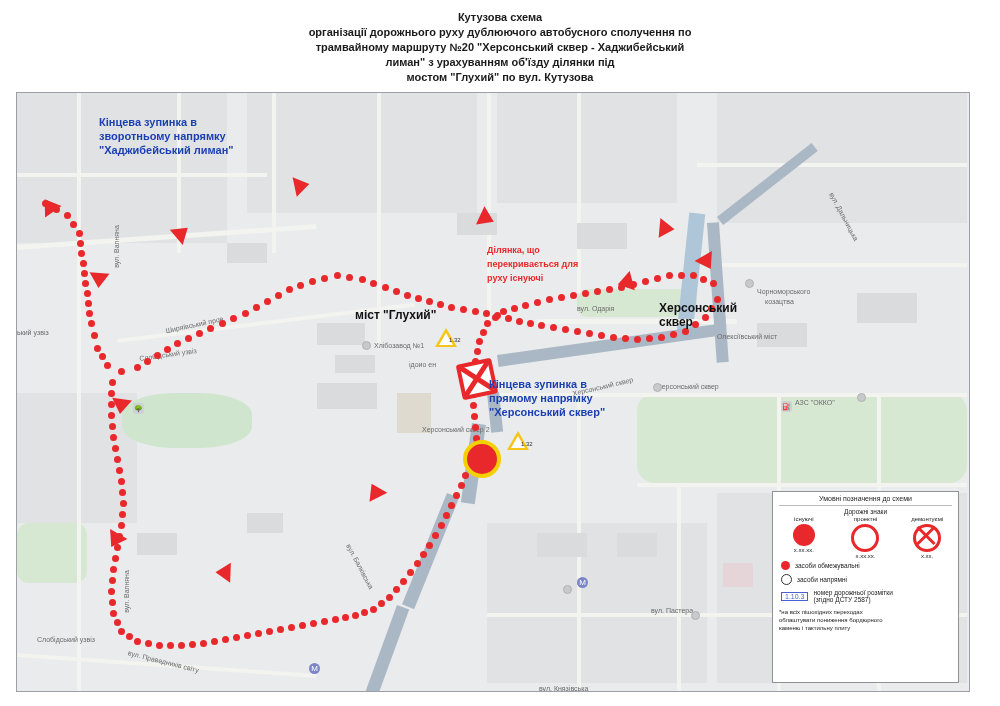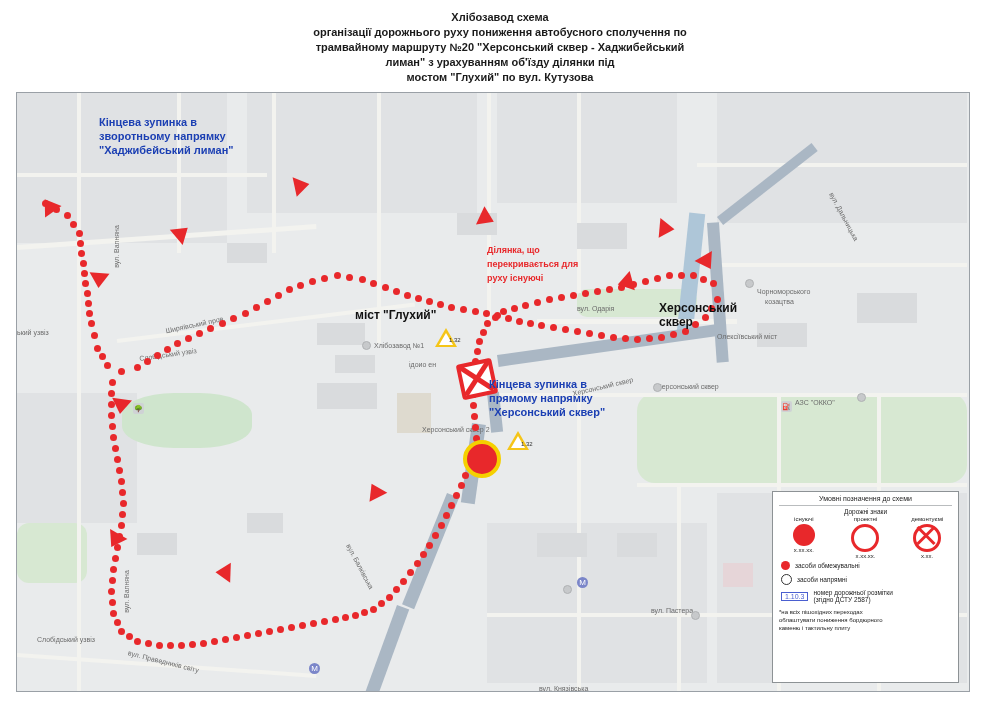--- a/index.html
+++ b/index.html
@@ -98,22 +98,22 @@
   #legend .row{display:flex;align-items:center;gap:5px;padding:2px 8px;}
   #legend .rdot{width:9px;height:9px;border-radius:50%;background:#e8282b;flex:none;}
   #legend .rdot.hollow{background:#fff;border:1px solid #333;}
   #legend .mbox{border:1px solid #4a5fd0;color:#4a5fd0;padding:0 3px;font-size:7px;flex:none;}
   #legend .note{padding:3px 6px 0;line-height:8px;font-size:6px;}
 </style>
 </head>
 <body>
 
 <div id="title-block">
-  <span class="ln">Хлібозавод схема</span>
-  <span class="ln">організації дорожнього руху пониження автобусного сполучення по</span>
+  <span class="ln">Кутузова схема</span>
+  <span class="ln">організації дорожнього руху дублюючого автобусного сполучення по</span>
   <span class="ln">трамвайному маршруту №20 "Херсонський сквер - Хаджибейський</span>
   <span class="ln">лиман" з урахуванням об'їзду ділянки під</span>
   <span class="ln">мостом "Глухий" по вул. Кутузова</span>
 </div>
 
 <div id="map-frame">
 
   <div class="landmass"></div>
 
   <div class="blockfill" style="left:0;top:0;width:210px;height:150px;"></div>

